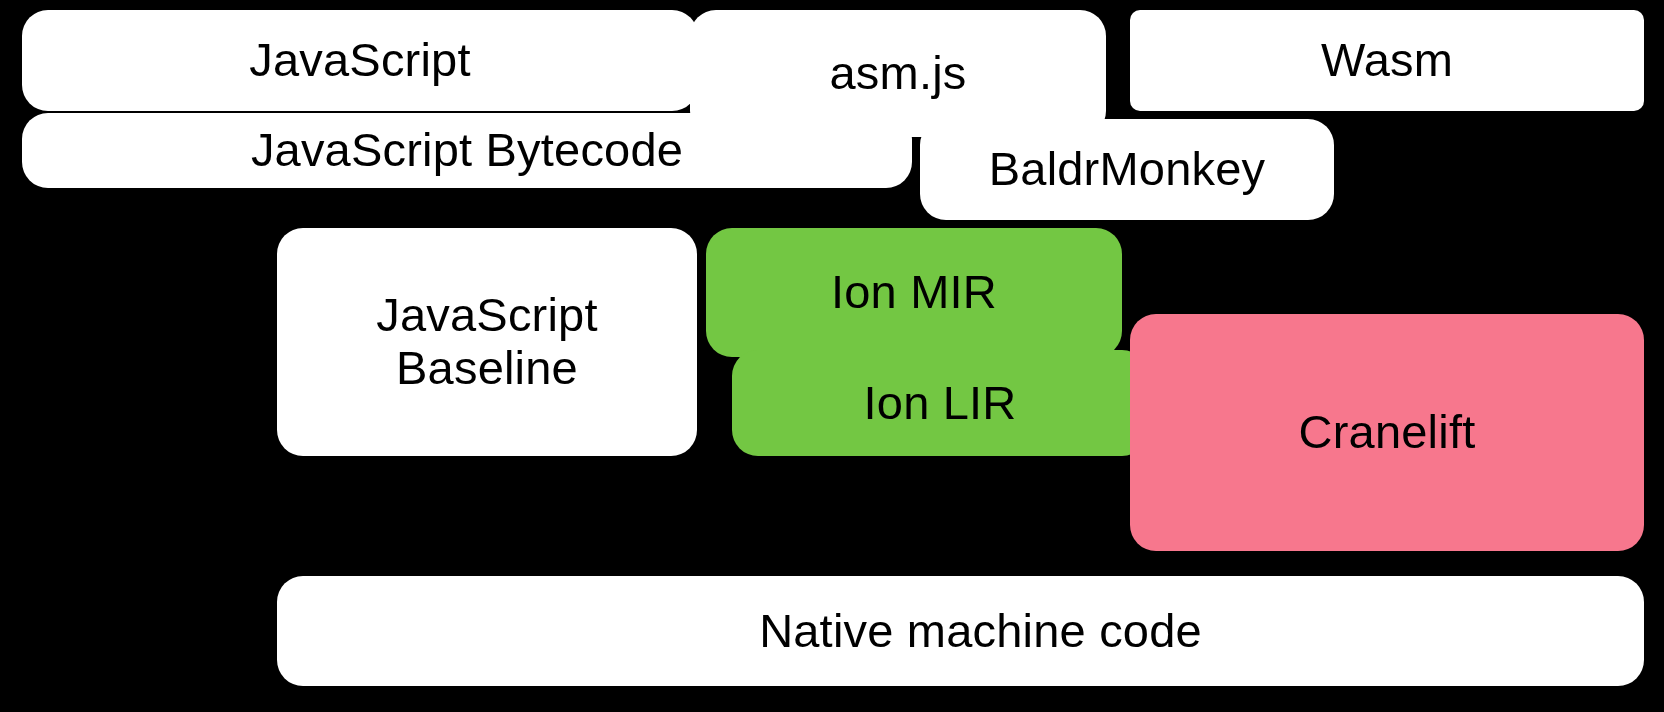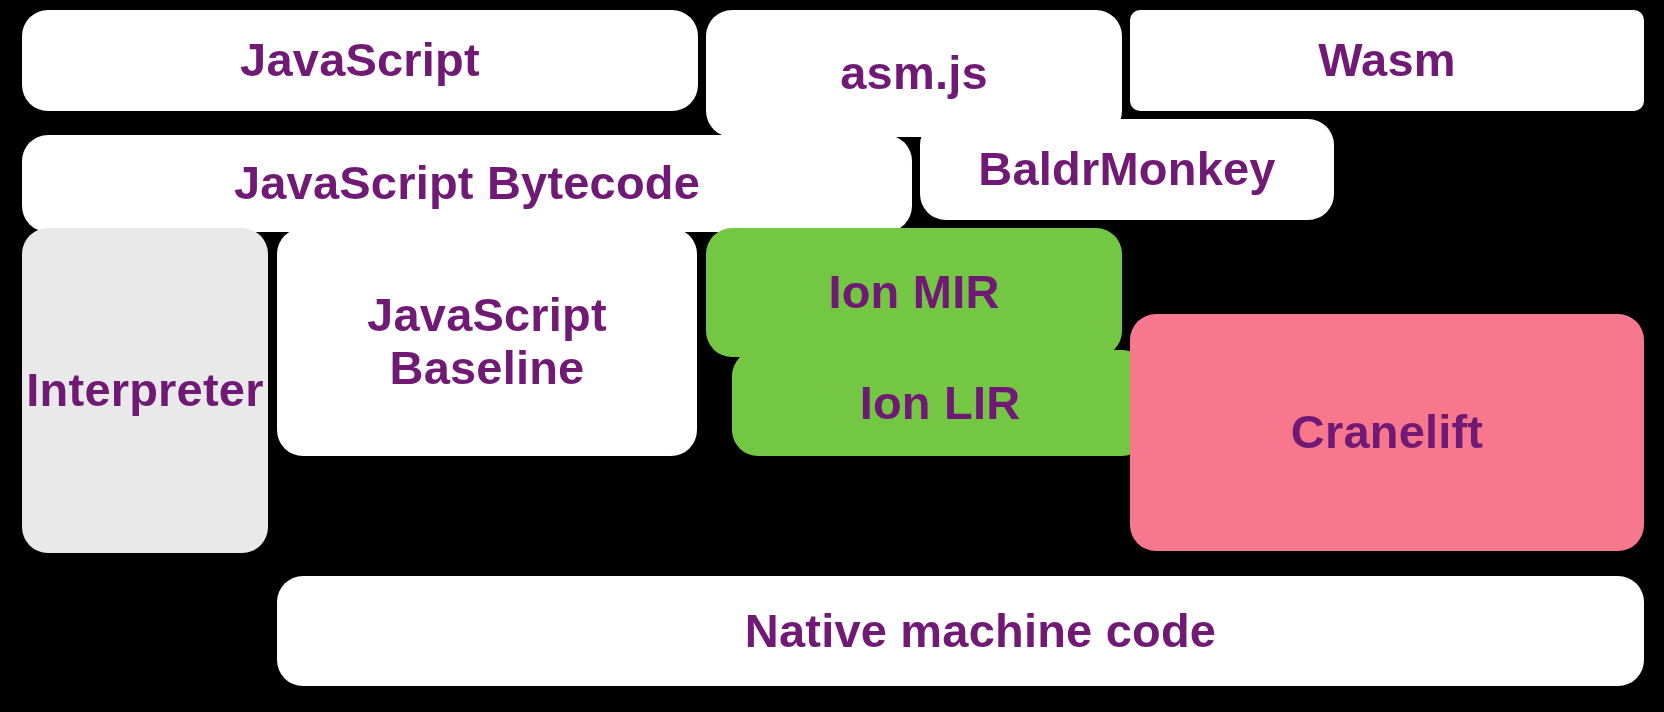--- a/index.html
+++ b/index.html
@@ -16,61 +16,58 @@
     font-family: "Liberation Sans", sans-serif;
   }
   .node {
     position: absolute;
     box-sizing: border-box;
     border-radius: 26px;
     display: flex;
     align-items: center;
     justify-content: center;
     text-align: center;
-    color: #701a75;
+    color: #000000;
     font-size: 47px;
-    font-weight: 700;
+    font-weight: 400;
     line-height: 1.12;
     letter-spacing: 0.2px;
     white-space: pre-line;
     padding: 0 8px;
   }
   .fill-white { background: #ffffff; }
   .fill-grey  { background: #e9e9e9; }
   .fill-green { background: #73c743; }
   .fill-pink  { background: #f7778d; }
 </style>
 </head>
 <body>
 
 <div id="stage">
 
   <div class="node fill-white" style="left:22px;top:10px;width:676px;height:101px;">
     <span>JavaScript</span>
   </div>
 
-  <div class="node fill-white" style="left:706px;top:10px;width:416px;height:127px;">
+  <div class="node fill-white" style="left:690px;top:10px;width:416px;height:127px;">
     <span>asm.js</span>
   </div>
 
   <div class="node fill-white" style="left:1130px;top:10px;width:514px;height:101px;border-radius:10px;">
     <span>Wasm</span>
   </div>
 
-  <div class="node fill-white" style="left:22px;top:135px;width:890px;height:97px;">
+  <div class="node fill-white" style="left:22px;top:113px;width:890px;height:75px;">
     <span>JavaScript Bytecode</span>
   </div>
 
   <div class="node fill-white" style="left:920px;top:119px;width:414px;height:101px;">
     <span>BaldrMonkey</span>
   </div>
 
-  <div class="node fill-grey" style="left:22px;top:228px;width:246px;height:325px;">
-    <span>Interpreter</span>
-  </div>
 
   <div class="node fill-white" style="left:277px;top:228px;width:420px;height:228px;">
     <span>JavaScript
 Baseline</span>
   </div>
 
   <div class="node fill-green" style="left:706px;top:228px;width:416px;height:129px;">
     <span>Ion MIR</span>
   </div>
 

